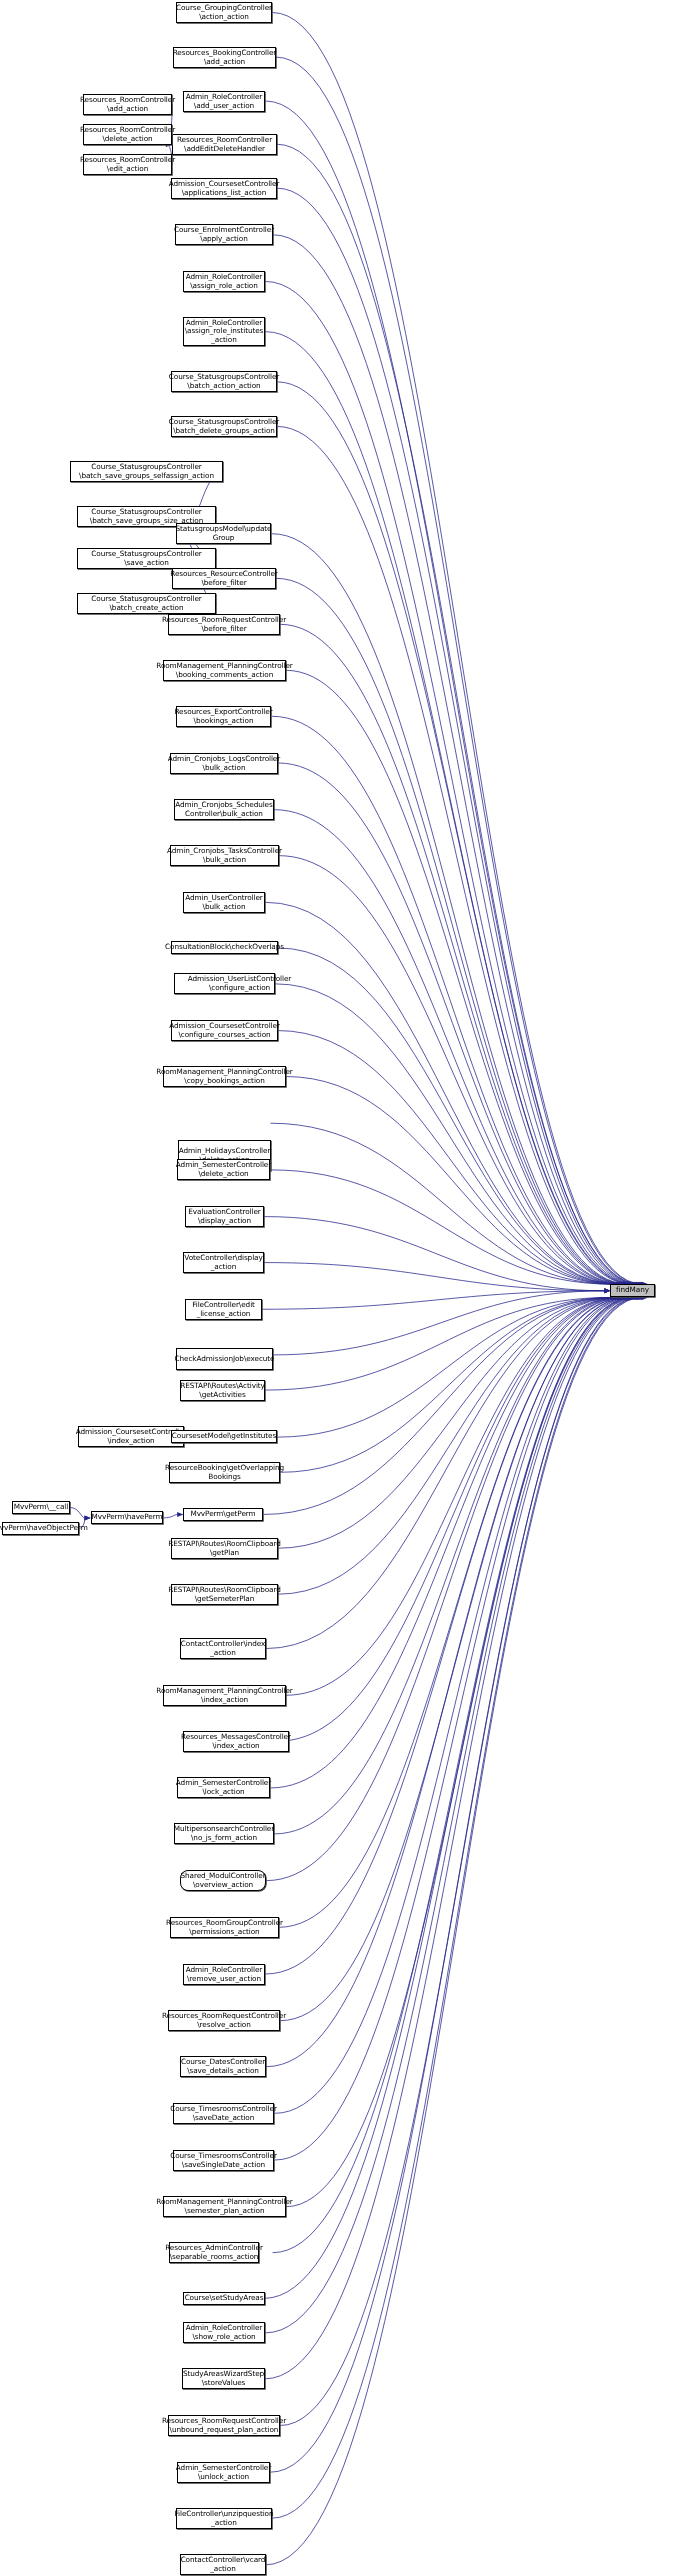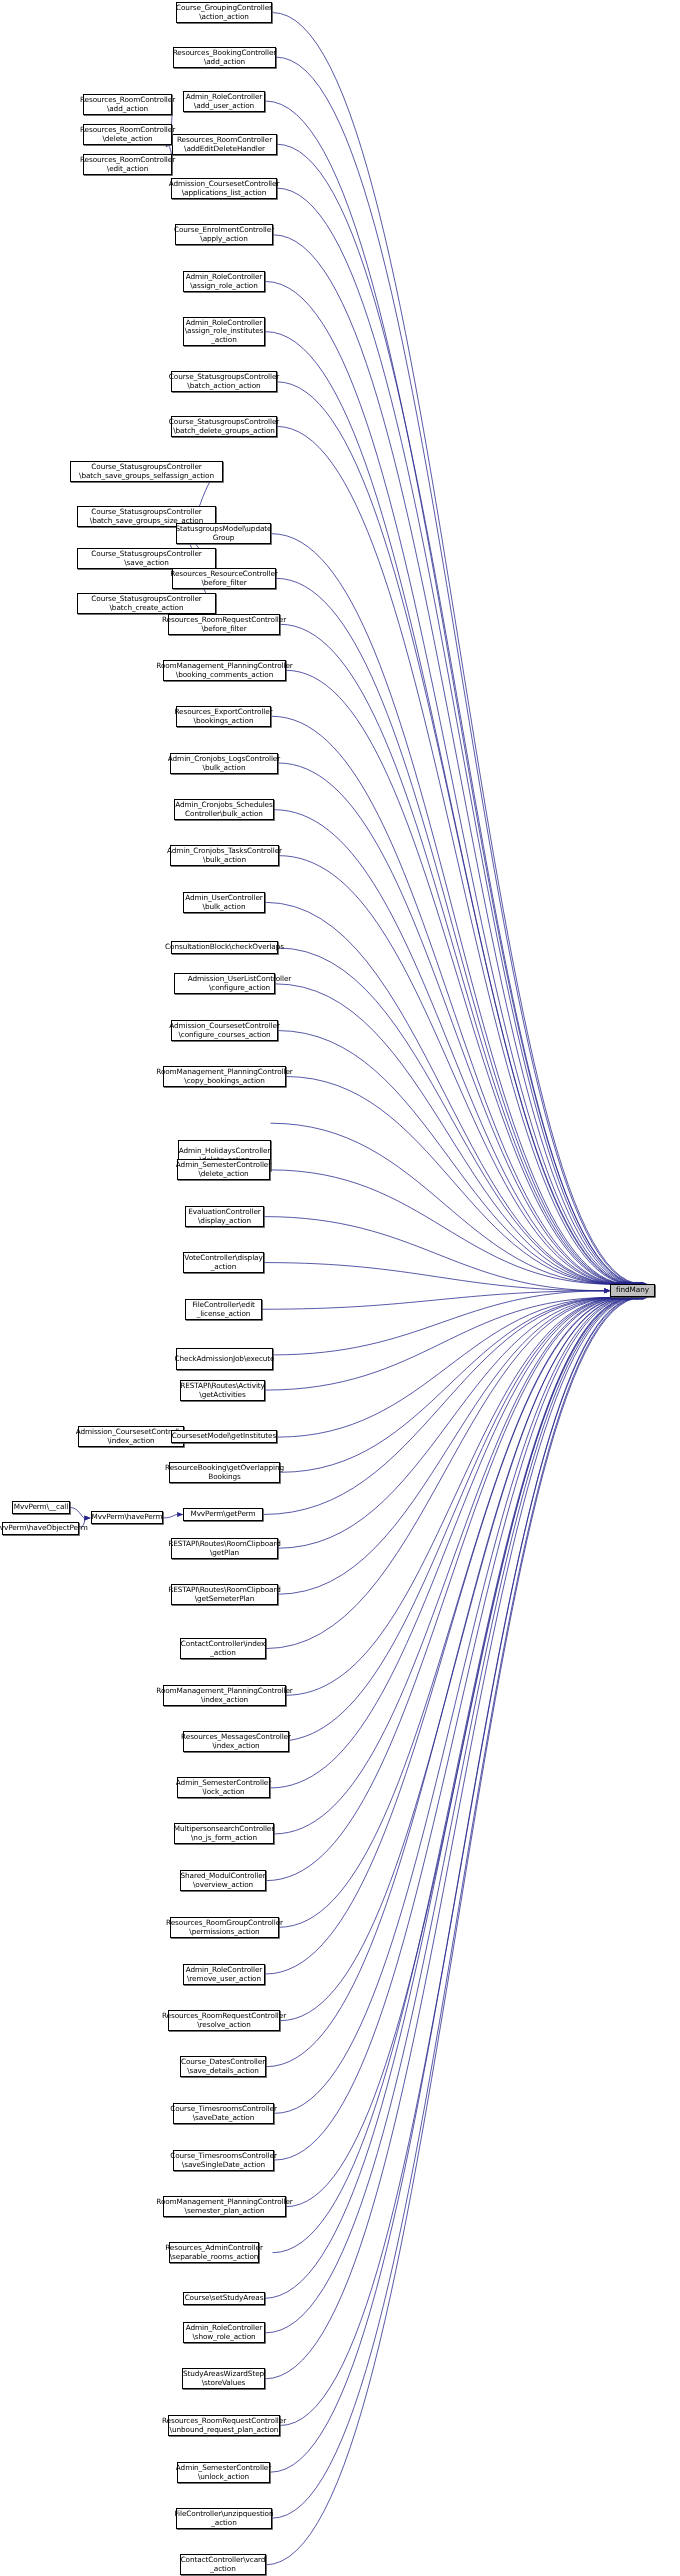--- a/index.html
+++ b/index.html
@@ -274,21 +274,21 @@
       <div class="node" style="left: 180px; top: 1638px; width: 86px; height: 21px;">ContactController\index
 _action</div>
       <div class="node" style="left: 163px; top: 1685px; width: 123px; height: 21px;">RoomManagement_PlanningController
 \index_action</div>
       <div class="node" style="left: 171px; top: 1731px; width: 106px; height: 21px; margin-left: 12px;">Resources_MessagesController
 \index_action</div>
       <div class="node" style="left: 177px; top: 1777px; width: 93px; height: 21px;">Admin_SemesterController
 \lock_action</div>
       <div class="node" style="left: 174px; top: 1823px; width: 100px; height: 21px;">MultipersonsearchController
 \no_js_form_action</div>
-      <div class="node" style="left: 180px; top: 1870px; width: 86px; height: 21px;">Shared_ModulController
+      <div class="node" style="left: 180px; top: 1870px; width: 86px; height: 21px; border-radius: 8px;">Shared_ModulController
 \overview_action</div>
       <div class="node" style="left: 170px; top: 1917px; width: 109px; height: 21px;">Resources_RoomGroupController
 \permissions_action</div>
       <div class="node" style="left: 183px; top: 1964px; width: 82px; height: 21px;">Admin_RoleController
 \remove_user_action</div>
       <div class="node" style="left: 168px; top: 2010px; width: 112px; height: 21px;">Resources_RoomRequestController
 \resolve_action</div>
       <div class="node" style="left: 180px; top: 2056px; width: 86px; height: 21px;">Course_DatesController
 \save_details_action</div>
       <div class="node" style="left: 173px; top: 2103px; width: 101px; height: 21px;">Course_TimesroomsController

